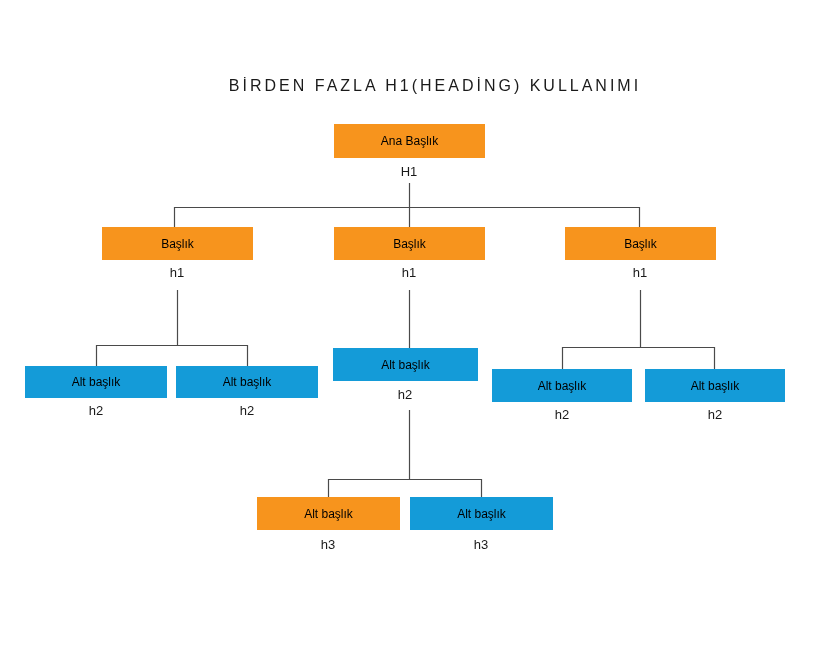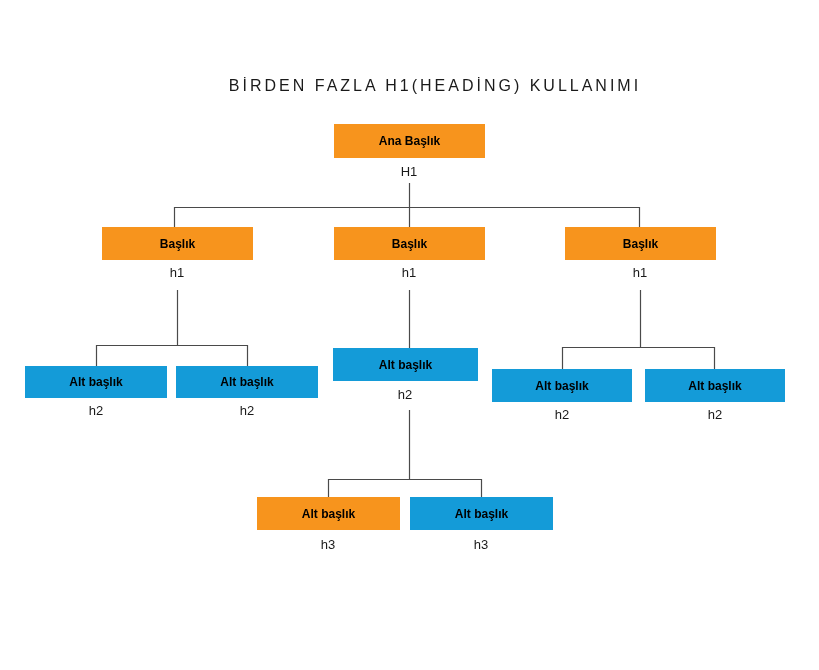--- a/index.html
+++ b/index.html
@@ -40,21 +40,21 @@
   .connectors line {
     stroke: var(--line);
     stroke-width: 1.2;
   }
   .box {
     position: absolute;
     display: flex;
     align-items: center;
     justify-content: center;
     font-size: 12px;
-    font-weight: bold;
+    font-weight: normal;
     color: var(--text);
   }
   .box.orange { background: var(--orange); }
   .box.blue { background: var(--blue); }
   .tag {
     position: absolute;
     transform: translateX(-50%);
     font-size: 13px;
     font-weight: 400;
     color: #1a1a1a;

